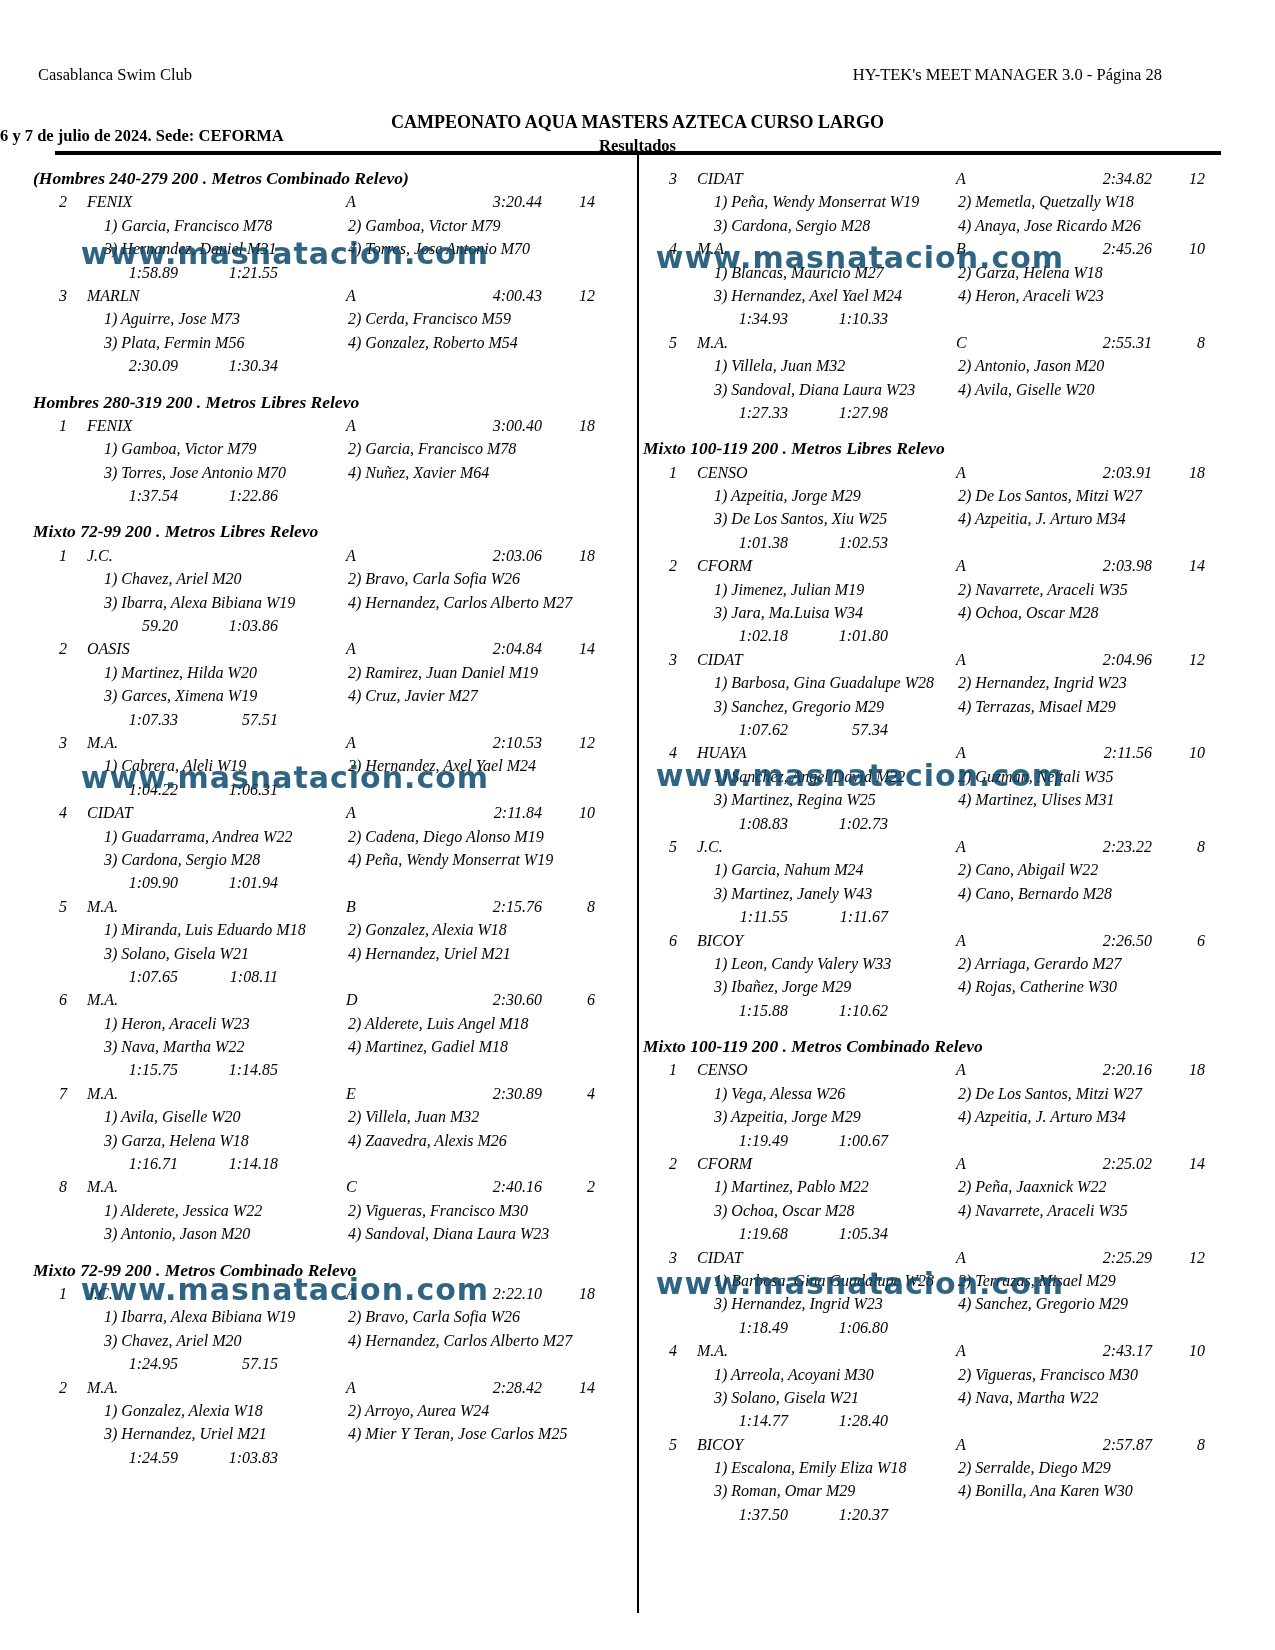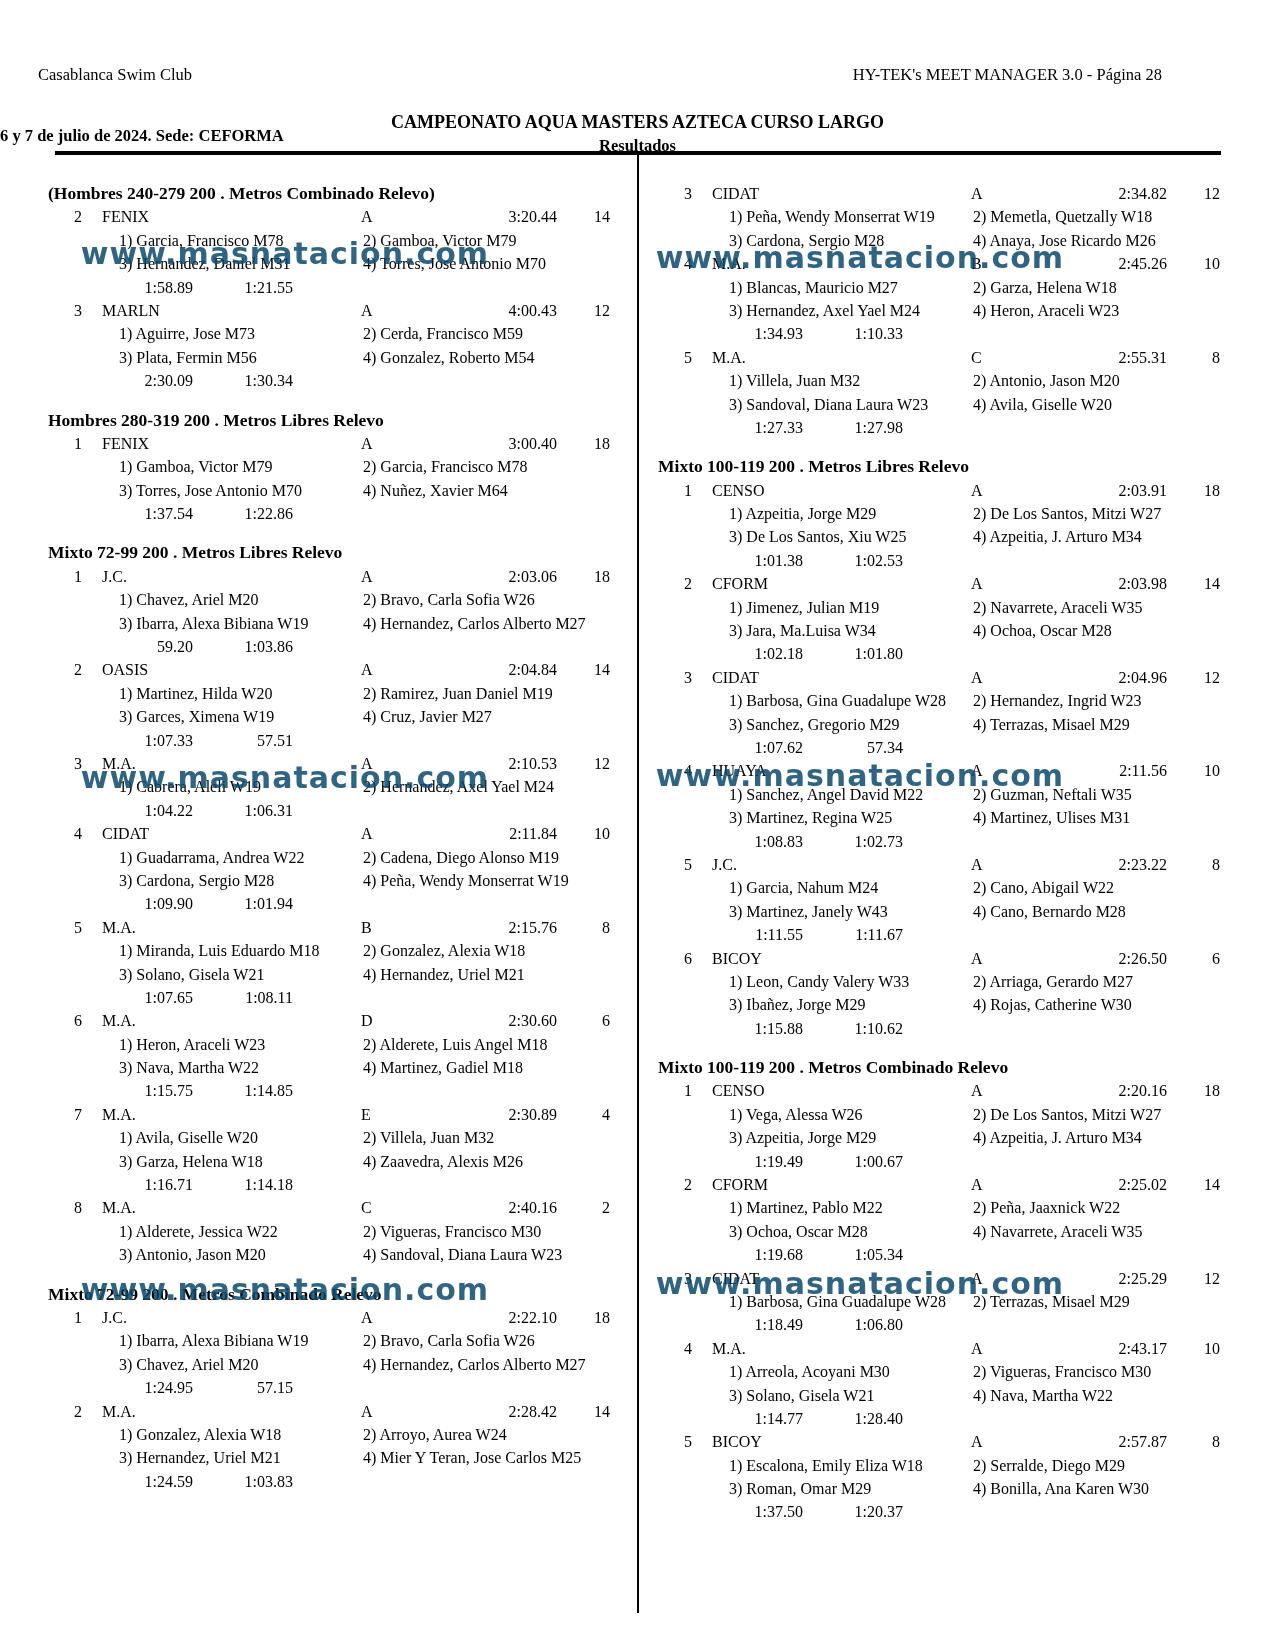--- a/index.html
+++ b/index.html
@@ -19,21 +19,21 @@
     font-weight:bold; font-size:16.5px;margin-top:10px; }
   .results-lab { position:absolute; top:136px; left:0; width:1275px; text-align:center;
     font-weight:bold; font-size:16.5px; }
   .rule { position:absolute; top:151px; left:55px; width:1166px; height:3.5px; background:#000; }
   .divider { position:absolute; top:155px; left:637px; width:1.6px; height:1458px; background:#000; }
 
   .col { position:absolute; top:166px; width:585px; }
   .col-left { left:32px; }
   .col-right { left:642px; }
 
-  .section { margin:16px; }
+  .section { margin:1px;font-style:italic; }
   .section + .section { margin-top:13px; }
   .sec-head { font-weight:bold; font-size:17.5px; height:23.4px; line-height:23.4px;
     white-space:nowrap; }
 
   .row { position:relative; height:23.4px; line-height:23.4px; font-size:16px; white-space:nowrap; }
   .rank   { position:absolute; left:0; width:34px; text-align:right; }
   .team   { position:absolute; left:54px; }
   .relay  { position:absolute; left:313px; }
   .time   { position:absolute; left:409px; width:100px; text-align:right; }
   .points { position:absolute; left:520px; width:42px; text-align:right; }
@@ -625,20 +625,24 @@
       <span class="rank">3</span>
       <span class="team">CIDAT</span>
       <span class="relay">A</span>
       <span class="time">2:25.29</span>
       <span class="points">12</span>
     </div>
     <div class="row">
       <span class="sw-l">1) Barbosa, Gina Guadalupe W28</span>
       <span class="sw-r">2) Terrazas, Misael M29</span>
     </div>
+    <div class="row">
+      <span class="sw-l">3) Hernandez, Ingrid W23</span>
+      <span class="sw-r">4) Sanchez, Gregorio M29</span>
+    </div>
     <div class="row splits">
       <span class="split1">1:18.49</span>
       <span class="split2">1:06.80</span>
     </div>
   </div>
 
   <div class="entry">
     <div class="row">
       <span class="rank">4</span>
       <span class="team">M.A.</span>

